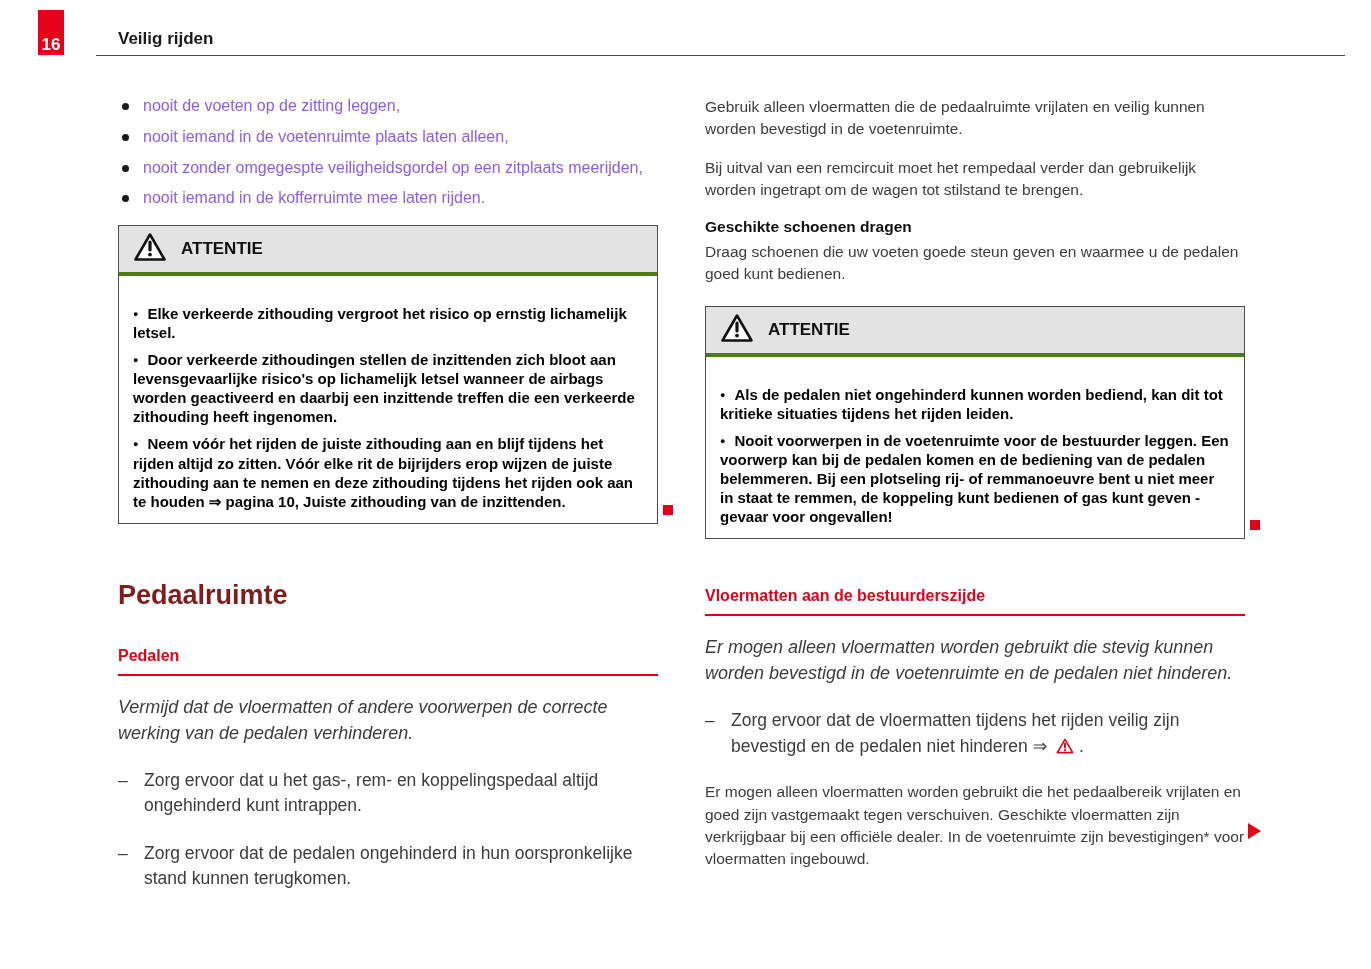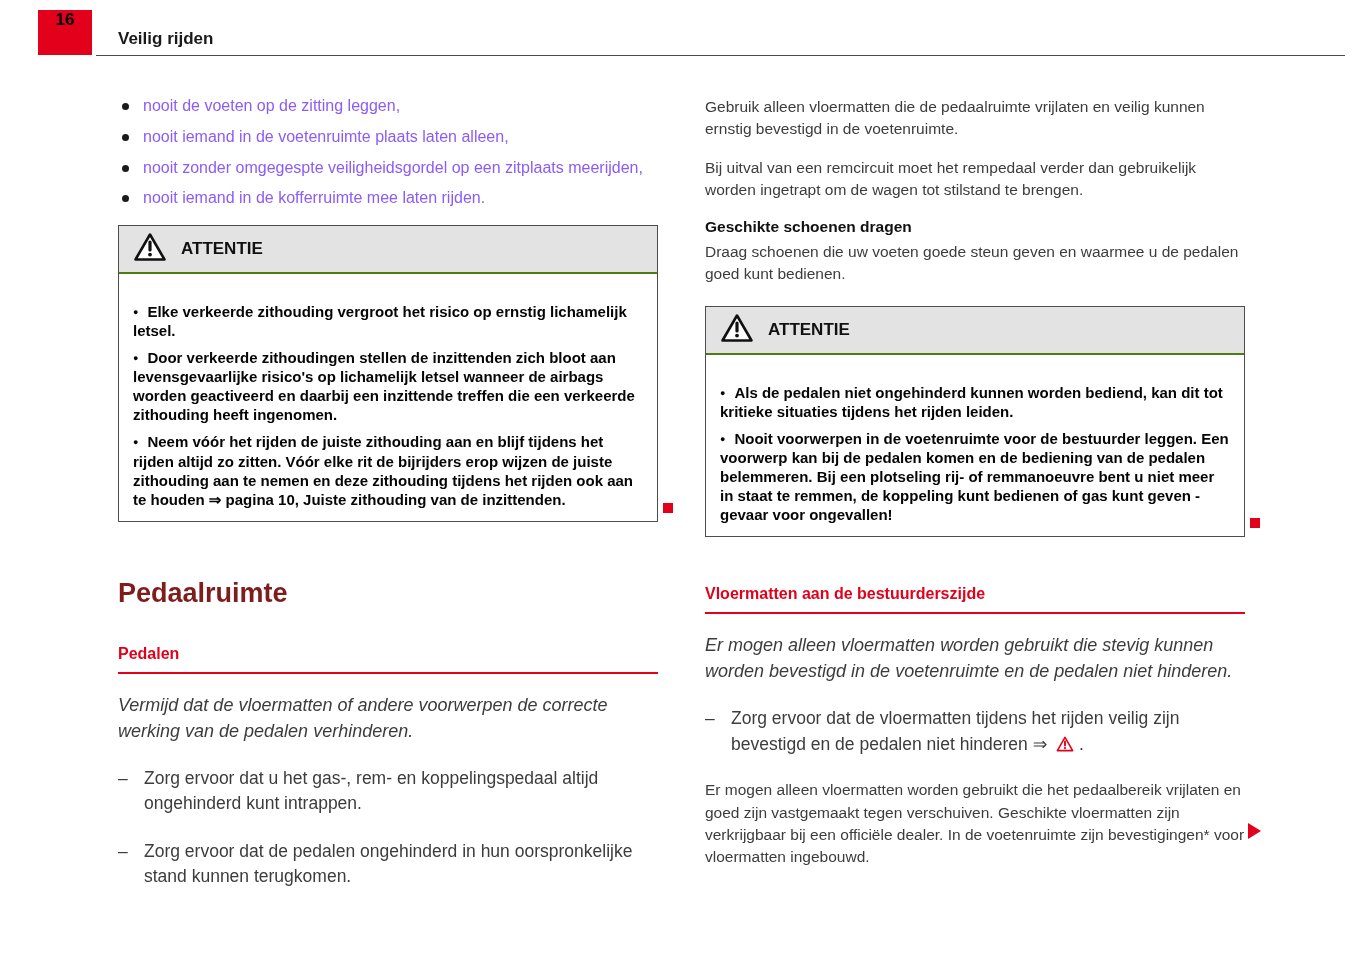--- a/index.html
+++ b/index.html
@@ -4,23 +4,23 @@
 <title>Veilig rijden — 16</title>
 <style>
   html,body { margin:0; padding:0; background:#ffffff; }
   .page {
     position:relative; width:1371px; height:969px; background:#ffffff;
     font-family:"Liberation Sans", sans-serif; color:#3a3a3a; overflow:hidden;
   }
 
   
   .page-num-box {
-    position:absolute; left:38px; top:10px; width:54px; height:45px;
-    background:#e2001a; color:#000000; font-weight:bold; font-size:17px;
-    display:flex; align-items:flex-start; justify-content:center;
+    position:absolute; left:38px; top:10px; width:26px; height:45px;
+    background:#e2001a; color:#ffffff; font-weight:bold; font-size:17px;
+    display:flex; align-items:flex-end; justify-content:center;
   }
   .header-title {
     position:absolute; left:118px; top:29px; font-size:17px; font-weight:bold; color:#1a1a1a;
   }
   .header-rule {
     position:absolute; left:96px; width:1249px; top:55px; height:0;
     border-top:1.5px solid #4a4a4a;
   }
 
   
@@ -28,21 +28,21 @@
   .col-left  { left:118px; }
   .col-right { left:705px; }
 
   
   .bullet-item { display:flex; margin-bottom:10px; font-size:16px; line-height:1.3; color:#8b5cf6; }
   .b-marker { flex:0 0 auto; width:7px; height:7px; border-radius:50%; background:#1a1a1a; margin:7px 14px 0 4px; }
 
   
   .attention { position:relative; border:1px solid #4d4d4d; margin-top:16px; background:#ffffff; }
   .attention-header {
-    background:#e3e3e3; border-bottom:2px solid #4d7c0f;
+    background:#e3e3e3; border-bottom:4px solid #4d7c0f;
     display:flex; align-items:center; gap:14px; padding:7px 14px; height:32px;
   }
   .attention-title { font-size:17px; font-weight:bold; color:#111111; }
   .attention-body { padding:28px 14px 12px 14px; }
   .att-item { font-size:15px; font-weight:bold; color:#050505; line-height:1.27; margin-bottom:8px; }
   .att-item:last-child { margin-bottom:0; }
   .att-item::before { content:"●"; font-size:9px; margin-right:9px; position:relative; top:-2px; }
   .red-square {
     position:absolute; right:-16px; bottom:8px; width:10px; height:10px; background:#e2001a;
   }
@@ -136,21 +136,21 @@
     </div>
     <div class="dash-item">
       <span class="dash-marker">–</span>
       <span>Zorg ervoor dat de pedalen ongehinderd in hun oorspronkelijke stand kunnen terugkomen.</span>
     </div>
 
   </div>
 
   <div class="col col-right">
 
-    <div class="para">Gebruik alleen vloermatten die de pedaalruimte vrijlaten en veilig kunnen ernstig bevestigd in de voetenruimte.</div>
+    <div class="para">Gebruik alleen vloermatten die de pedaalruimte vrijlaten en veilig kunnen worden bevestigd in de voetenruimte.</div>
     <div class="para">Bij uitval van een remcircuit moet het rempedaal verder dan gebruikelijk worden ingetrapt om de wagen tot stilstand te brengen.</div>
 
     <div class="mini-heading">Geschikte schoenen dragen</div>
     <div class="para para-last">Draag schoenen die uw voeten goede steun geven en waarmee u de pedalen goed kunt bedienen.</div>
 
     <div class="attention att-right">
       <div class="attention-header">
         <span>
           <svg width="34" height="30" viewBox="0 0 34 30">
             <path d="M17 2.5 L31.5 27.5 H2.5 Z" fill="#ffffff" stroke="#111111" stroke-width="2.6" stroke-linejoin="round"></path>

